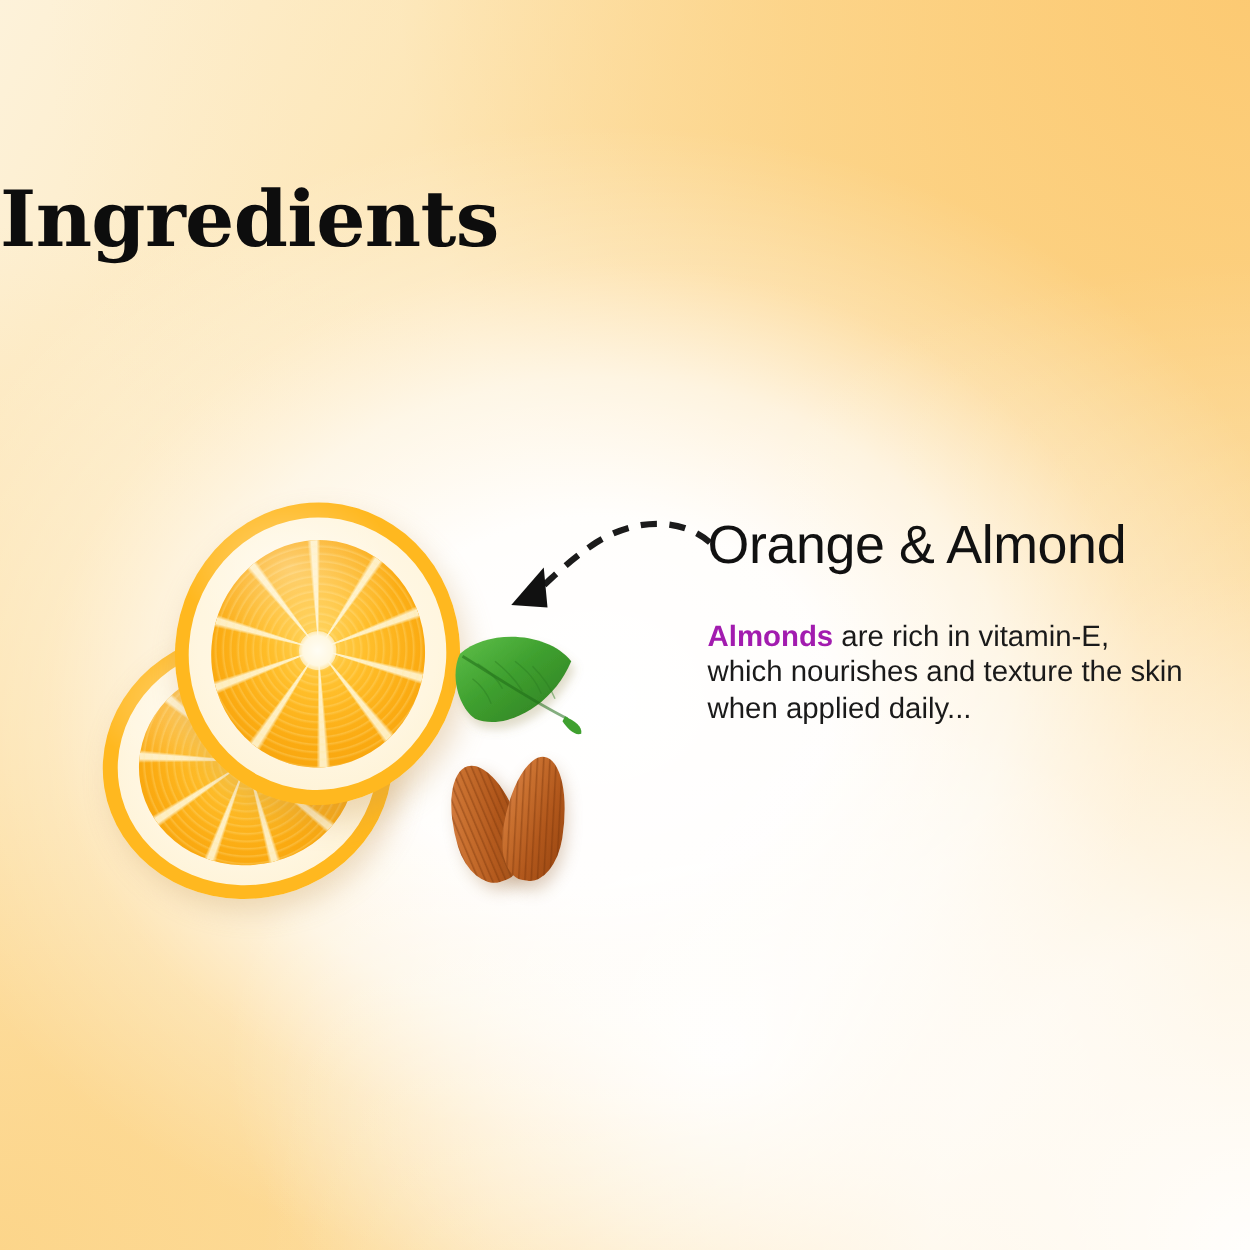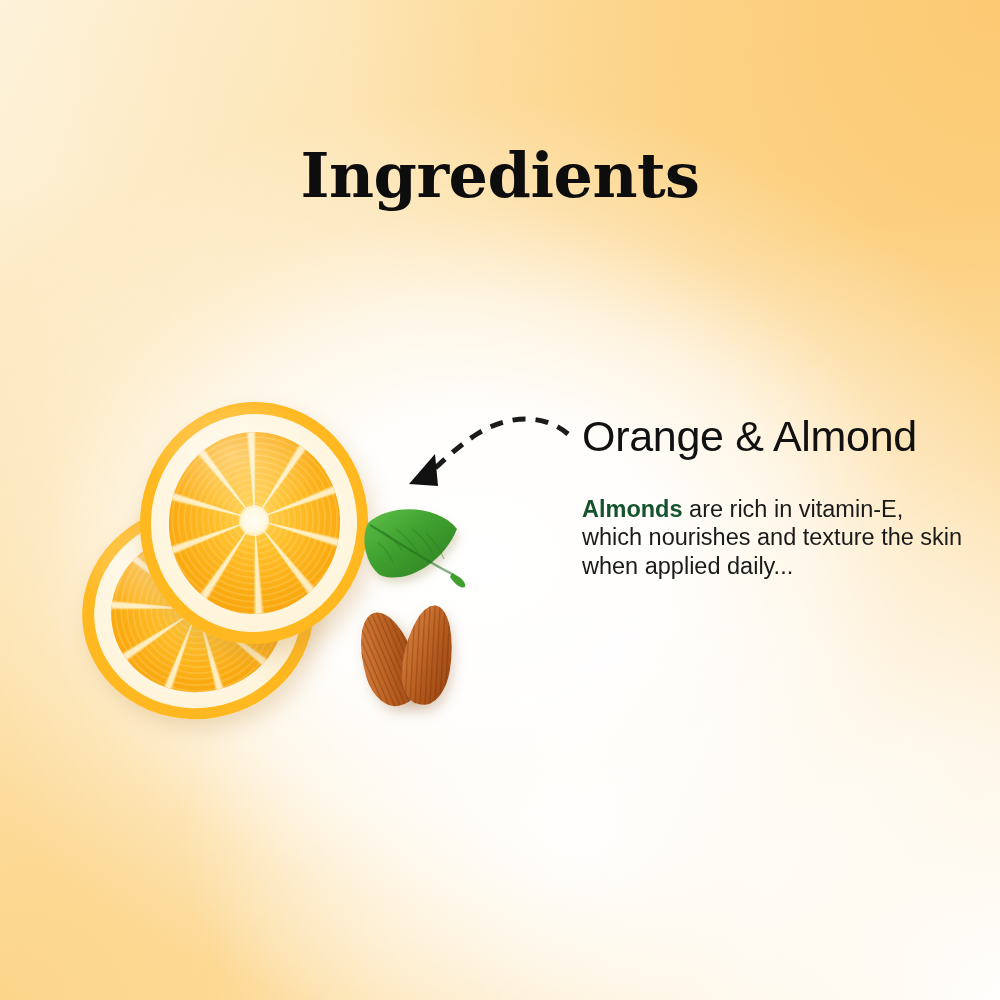--- a/index.html
+++ b/index.html
@@ -74,21 +74,20 @@
         rgba(255,255,255,0.55) 45%,
         rgba(255,255,255,0) 100%);
   }
 
   
   .title {
     position: absolute;
     left: 0;
     right: 0;
     top: 145px;
-    text-align: center;
     font-family: "DejaVu Serif", "Liberation Serif", serif;
     font-weight: 700;
     font-size: 62px;
     line-height: 1;
     letter-spacing: -0.5px;
     color: #0d0d0d;
     white-space: nowrap;
   }
 
   
@@ -274,41 +273,40 @@
     height: 85px;
   }
   .arrow svg { display: block; overflow: visible; }
 
   
   .copy {
     position: absolute;
     left: 566px;
     top: 414px;
     width: 400px;
-    margin-left: 16px;
   }
   .ingredient-heading {
     font-size: 43px;
     font-weight: 400;
     line-height: 1.06;
     color: #111111;
     letter-spacing: -0.3px;
     white-space: nowrap;
   }
   .para {
     font-size: 23.5px;
     line-height: 28.5px;
     color: #1a1a1a;
     max-width: 385px;
   }
   .para-almonds { margin-top: 35px; }
   .para-oranges { margin-top: 33px; }
   .para b {
     font-weight: 700;
-    color: #14532d;
+    color: #a21caf;
   }
 </style>
 </head>
 <body>
 
 <div id="poster">
 
   <div class="bg-layer bg-base"></div>
   <div class="bg-layer bg-corner-tr"></div>
   <div class="bg-layer bg-corner-bl"></div>

